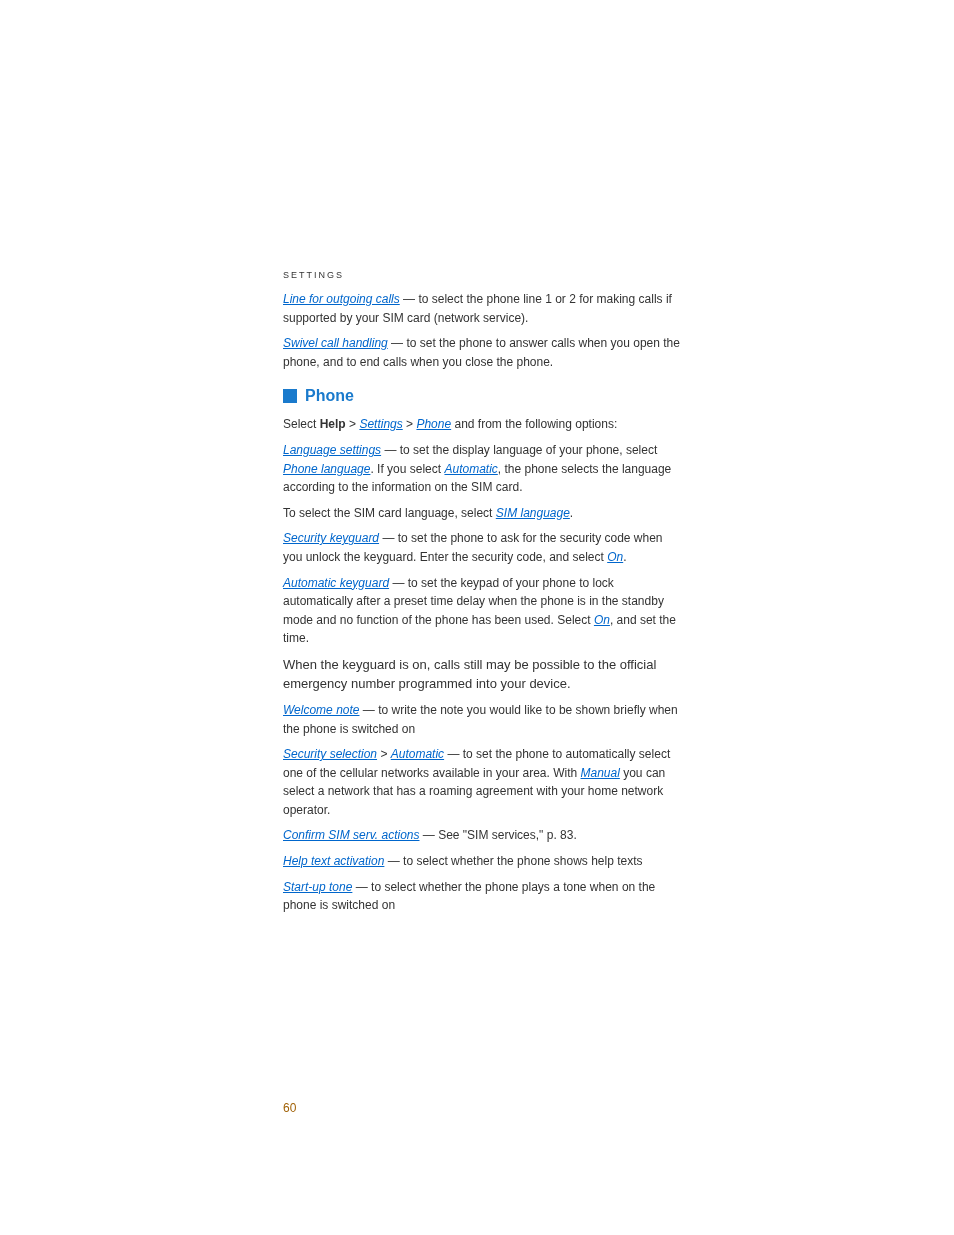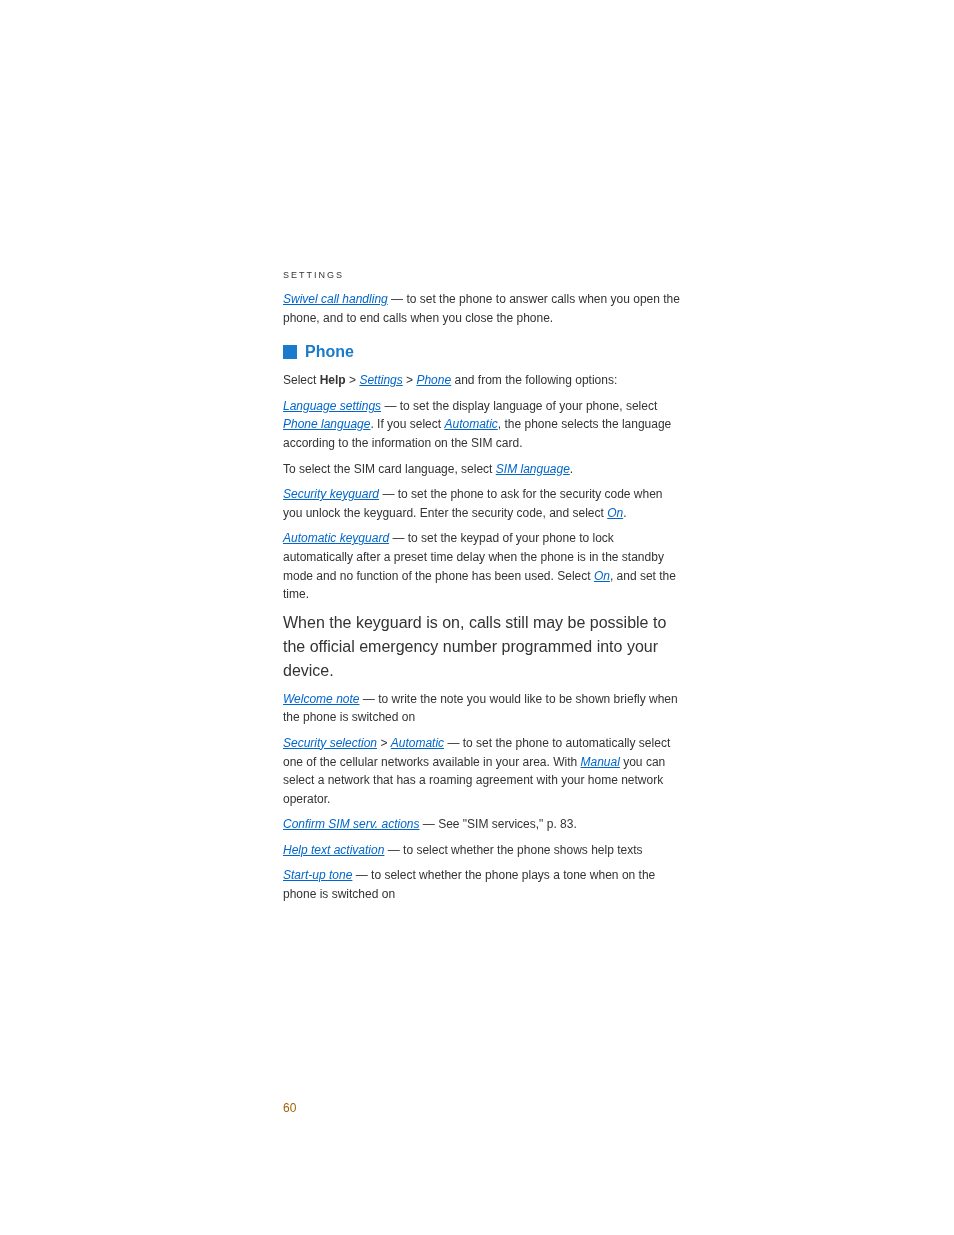--- a/index.html
+++ b/index.html
@@ -76,21 +76,21 @@
       font-style: italic;
     }
 
     .italic-link {
       font-style: italic;
       color: #0066cc;
       text-decoration: underline;
     }
 
     .small-note {
-      font-size: 16px;
+      font-size: 13px;
       line-height: 1.5;
       color: #333333;
       margin-bottom: 6px;
     }
 
     .page-number {
       position: absolute;
       bottom: 120px;
       left: 276px;
       font-size: 12px;
@@ -102,20 +102,25 @@
     }
   </style>
 </head>
 <body>
 
 <div class="page">
   <div class="content-area">
 
     <p class="section-label">Settings</p>
 
+    <div class="entry-block">
+      <p class="body-text">
+        <a class="italic-link">Line for outgoing calls</a><span> — to select the phone line 1 or 2 for making calls if supported by your SIM card (network service).</span>
+      </p>
+    </div>
 
     <div class="entry-block">
       <p class="body-text">
         <a class="italic-link">Swivel call handling</a><span> — to set the phone to answer calls when you open the phone, and to end calls when you close the phone.</span>
       </p>
     </div>
 
     <div class="phone-heading">
       <span class="phone-square"></span>
       <span class="phone-heading-text">Phone</span>

